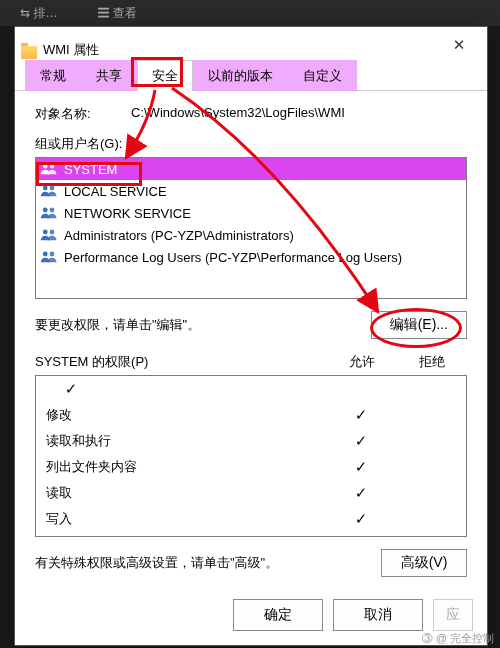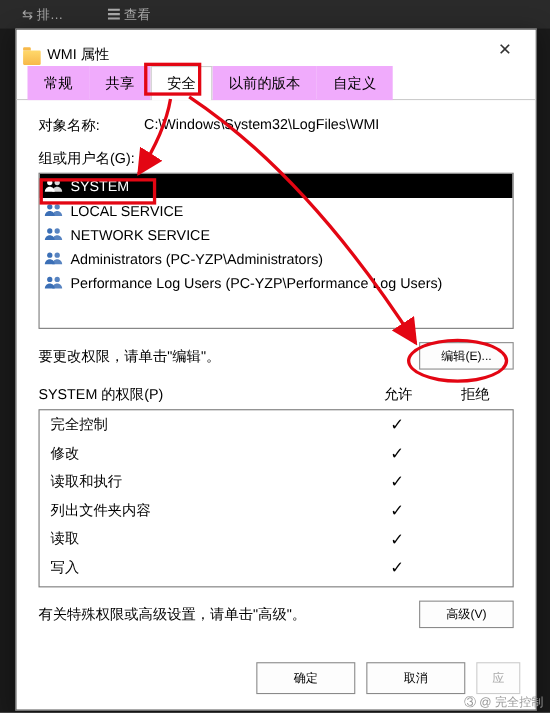--- a/index.html
+++ b/index.html
@@ -16,26 +16,26 @@
   .titlebar .close { width: 44px; height: 28px; display:flex; align-items:center; justify-content:center; font-size:15px; color:#333; }
   .tabs { display: flex; padding: 0 10px; font-size: 13px; border-bottom: 1px solid #ccc; position: relative; }
   .tab { padding: 6px 14px; cursor: default; border: 1px solid transparent; border-bottom: none; position: relative; top: 1px; background:#f0abfc;}
   .tab.active { border-color: #ccc; background: #fff; z-index: 2; }
   .content { padding: 14px 20px 10px 20px; font-size: 13px; color: #000; }
   .row { display: flex; margin-bottom: 12px; }
   .row .label { width: 96px; }
   .row .value { flex: 1; }
   .listbox { border: 1px solid #7a7a7a; height: 142px; overflow: auto; background: #fff; margin-top: 4px; }
   .litem { display: flex; align-items: center; height: 22px; padding: 0 4px; font-size: 13px; gap: 6px; }
-  .litem.selected { background: #000000; color: #fff; }
+  .litem.selected { background: #d946ef; color: #fff; }
   .usericon { width: 18px; height: 14px; position: relative; flex-shrink: 0; }
   .usericon svg { width:18px; height:14px; display:block; }
   .editrow { display: flex; align-items: center; margin: 12px 0 14px 0; }
   .editrow .txt { flex: 1; font-size: 13px; }
-  .btn { border: 1px solid #8a8a8a; background: #fdfdfd; padding: 4px 18px; font-size: 11px; min-width: 86px; text-align:center; }
+  .btn { border: 1px solid #8a8a8a; background: #fdfdfd; padding: 4px 18px; font-size: 14px; min-width: 86px; text-align:center; }
   .permhdr { display: flex; font-size: 13px; margin-bottom: 4px; }
   .permhdr .name { flex: 1; }
   .permhdr .col { width: 70px; text-align: center; }
   .permbox { border: 1px solid #7a7a7a; height: 162px; background: #fff; }
   .prow { display: flex; align-items: center; height: 26px; font-size: 13px; }
   .prow .pname { flex: 1; padding-left: 10px; }
   .prow .pcol { width: 70px; text-align: center; font-size: 15px; }
   .advrow { display: flex; align-items: center; margin-top: 12px; }
   .advrow .txt { flex: 1; font-size: 13px; }
   .footer { position: absolute; left:0; right:0; bottom:0; padding: 10px 14px 14px 0; display:flex; justify-content:flex-end; gap:10px; border-top:0; }
@@ -142,21 +142,20 @@
       <div class="btn">编辑(E)...</div>
     </div>
 
     <div class="permhdr">
       <div class="name">SYSTEM 的权限(P)</div>
       <div class="col">允许</div>
       <div class="col">拒绝</div>
     </div>
     <div class="permbox" id="perms">
         <div class="prow">
-          <div class="pname">完全控制</div>
           <div class="pcol">✓</div>
           <div class="pcol"></div>
         </div>
         <div class="prow">
           <div class="pname">修改</div>
           <div class="pcol">✓</div>
           <div class="pcol"></div>
         </div>
         <div class="prow">
           <div class="pname">读取和执行</div>

